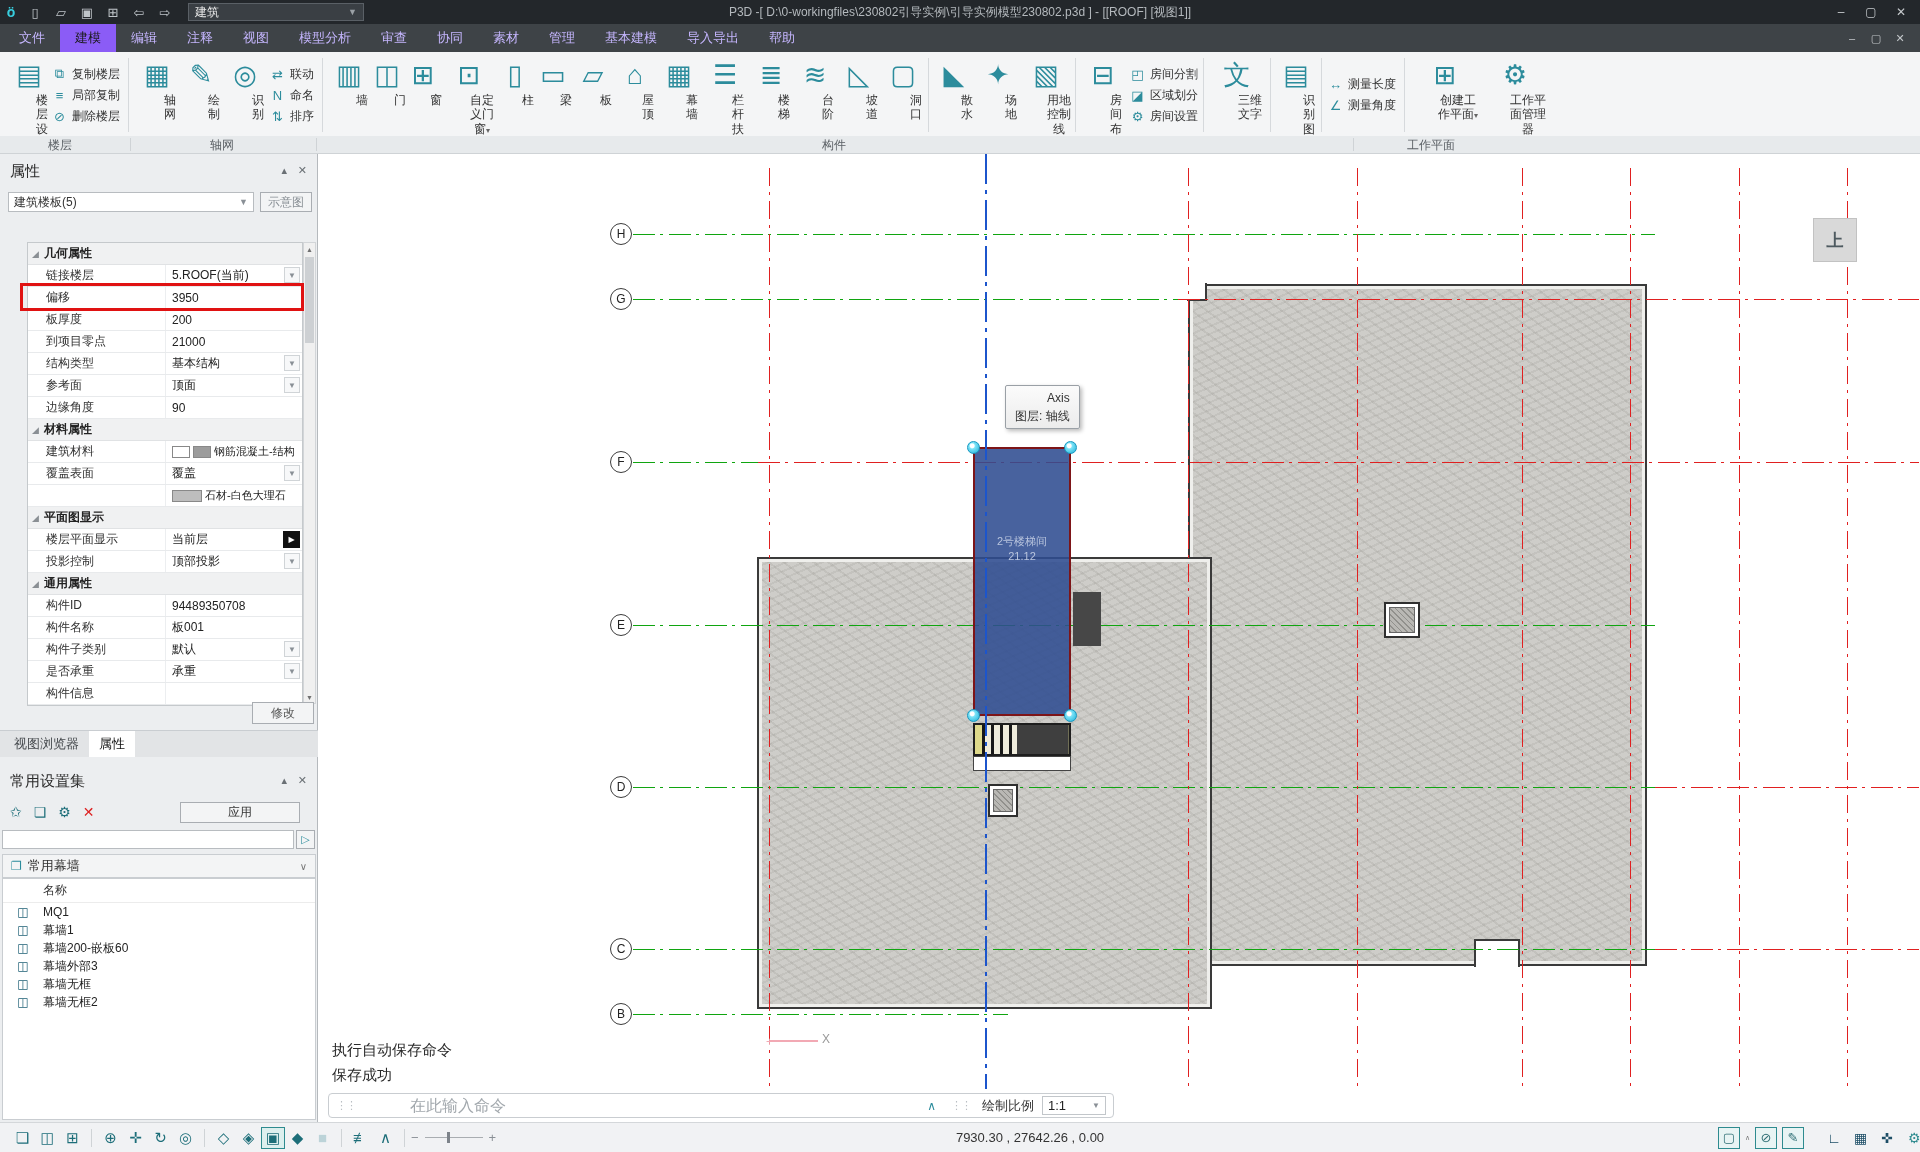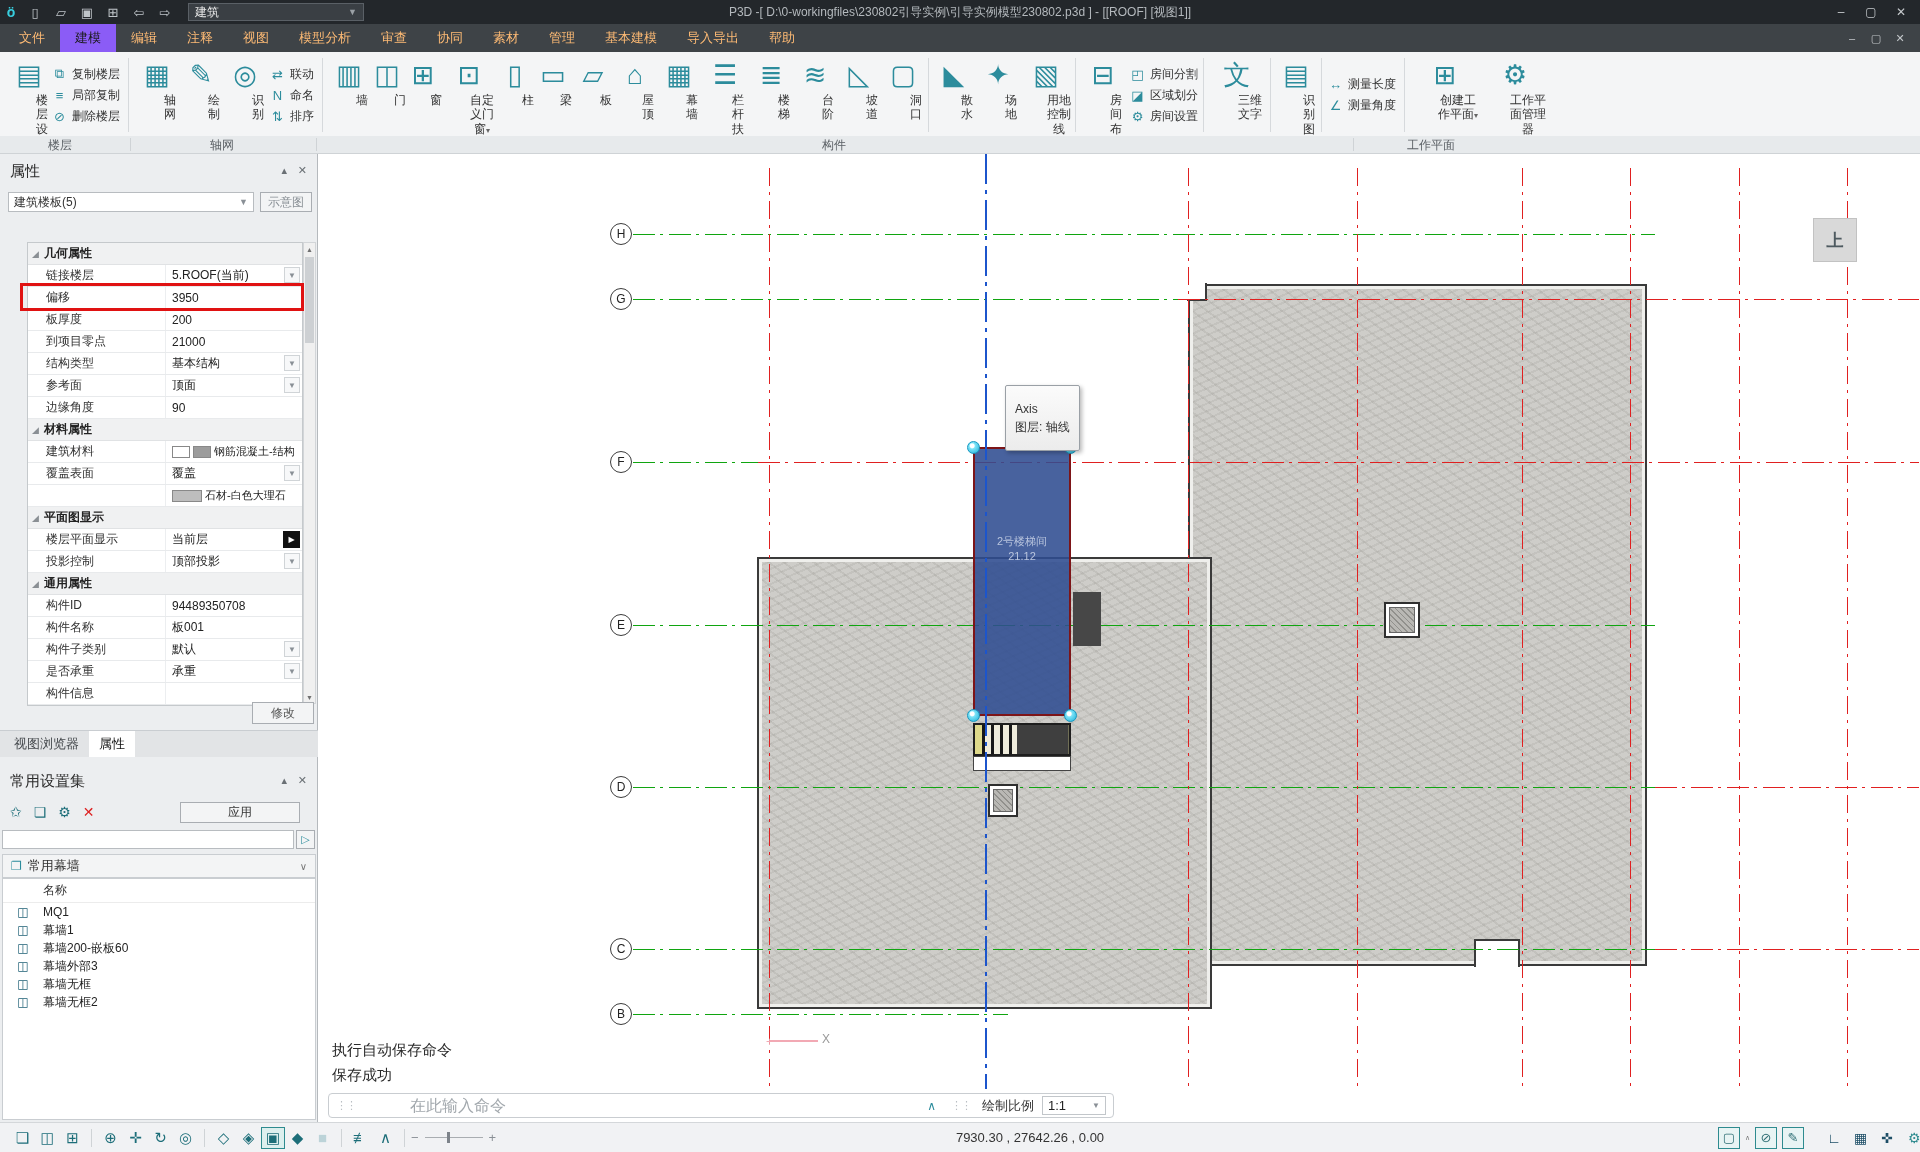--- a/index.html
+++ b/index.html
@@ -16,21 +16,21 @@
   .qat-btn{width:26px;text-align:center;font-size:13px;color:#bfc5c9;cursor:default;}
   .ws-drop{margin-left:10px;width:176px;height:18px;background:#3a3f44;border:1px solid #5a6066;color:#e8e8e8;
     font-size:12px;display:flex;align-items:center;padding:0 6px;justify-content:space-between;}
   .ws-drop .car{color:#9aa0a5;font-size:9px;}
   .win-title{position:absolute;left:50%;transform:translateX(-50%);font-size:12px;color:#b4b9bd;white-space:nowrap;}
   .winctl{position:absolute;right:4px;display:flex;}
   .winctl span{width:30px;text-align:center;font-size:12px;color:#c6cacd;}
 
   
   .menubar{height:28px;background:#3e4347;display:flex;align-items:stretch;padding-left:4px;position:relative;flex:0 0 auto;}
-  .mtab{padding:0 15px;font-size:13px;color:#fdba74;display:flex;align-items:center;}
+  .mtab{padding:0 15px;font-size:13px;color:#c4b5fd;display:flex;align-items:center;}
   .mtab.active{background:#8b5cf6;color:#1a1a1a;}
   .childctl{position:absolute;right:8px;top:0;height:28px;display:flex;align-items:center;}
   .childctl span{width:24px;text-align:center;color:#c3c7ca;font-size:11px;}
 
   
   .ribbon{height:84px;background:#f4f5f6;display:flex;align-items:stretch;padding:3px 2px 1px 6px;flex:0 0 auto;}
   .rgroup{display:flex;align-items:stretch;padding:0 3px;}
   .rsep{width:1px;background:#d6d9dc;margin:3px 3px;}
   .bigbtn{display:flex;flex-direction:column;align-items:center;padding-top:2px;margin:0 1px;}
   .bigbtn .icon{height:36px;font-size:27px;line-height:36px;color:var(--teal);}
@@ -118,21 +118,21 @@
     background:radial-gradient(circle at 38% 35%,#ffffff 0 2px,#7ee4f8 3px,#29b6dc 9px);}
   .stairs{position:absolute;left:655px;top:569px;width:98px;height:33px;border:2px solid #1e1e1e;z-index:4;
     background:linear-gradient(#3f3f3f,#3f3f3f) right/55% 100% no-repeat,
       repeating-linear-gradient(90deg,#181818 0 3px,#efecdc 3px 9px) 7px 0/38% 100% no-repeat,#ded98a;}
   .stairbase{position:absolute;left:655px;top:602px;width:98px;height:15px;border:1px solid #444;background:#fff;z-index:4;}
   .blackblock{position:absolute;left:755px;top:438px;width:28px;height:54px;background:#474747;z-index:4;}
   .hsq{position:absolute;border:2px solid #2f2f2f;background:#fff;padding:3px;z-index:4;}
   .hsq .in{width:100%;height:100%;border:1px solid #666;background-color:#b9b8b4;
     background-image:repeating-linear-gradient(45deg,rgba(70,70,66,.35) 0 1px,transparent 1px 4px);}
   .tip{position:absolute;left:687px;top:231px;background:linear-gradient(#fbfbfb,#ececec);border:1px solid #9aa0a6;
-    box-shadow:2px 2px 4px rgba(0,0,0,.28);padding:14px 9px;font-size:12px;color:#333;border-radius:2px;line-height:1.5;z-index:10;}
+    box-shadow:2px 2px 4px rgba(0,0,0,.28);padding:3px 9px;font-size:12px;color:#333;border-radius:2px;line-height:1.5;z-index:10;text-align:right;}
   .north{position:absolute;left:1495px;top:64px;width:44px;height:44px;background:#d9d9d9;border:1px solid #c2c2c2;
     display:flex;align-items:center;justify-content:center;color:#4e5a60;font-size:17px;font-weight:bold;z-index:10;}
   .ucs{position:absolute;left:448px;top:878px;z-index:6;}
   .ucs .xline{position:absolute;left:4px;top:8px;width:48px;height:2px;background:#f2a9b4;}
   .ucs .xl{position:absolute;left:56px;top:0;color:#9a9a9a;font-size:12px;}
   .ucs .o{position:absolute;left:0;top:3px;color:#f2a9b4;font-size:12px;}
   .cmdhist{position:absolute;left:14px;font-size:15px;color:#2b2b2b;z-index:11;}
   .cmdstrip{position:absolute;left:0;right:0;bottom:0;height:33px;background:#fff;z-index:12;}
   .cmdbar{position:absolute;left:10px;bottom:4px;width:786px;height:25px;border:1px solid #c9cdd1;border-radius:4px;
     background:#fff;display:flex;align-items:center;font-size:13px;}

